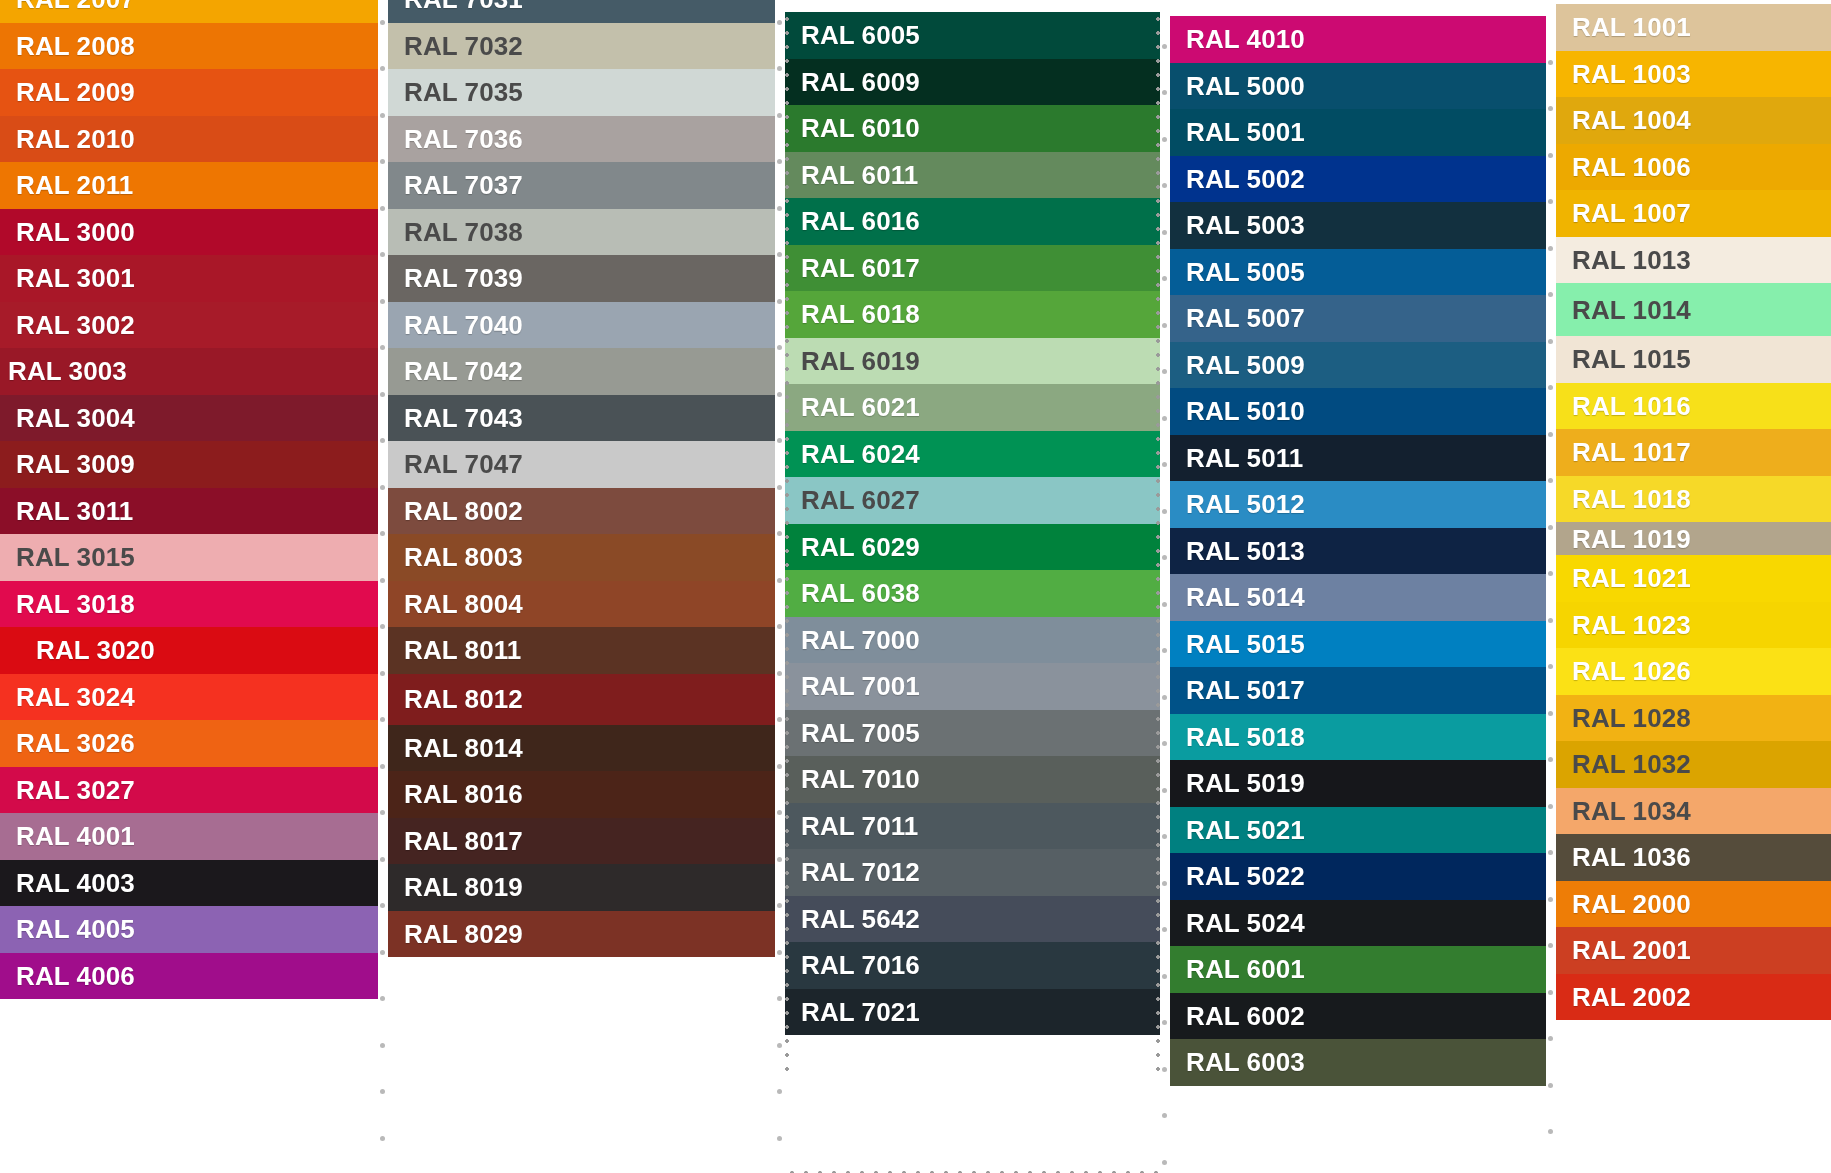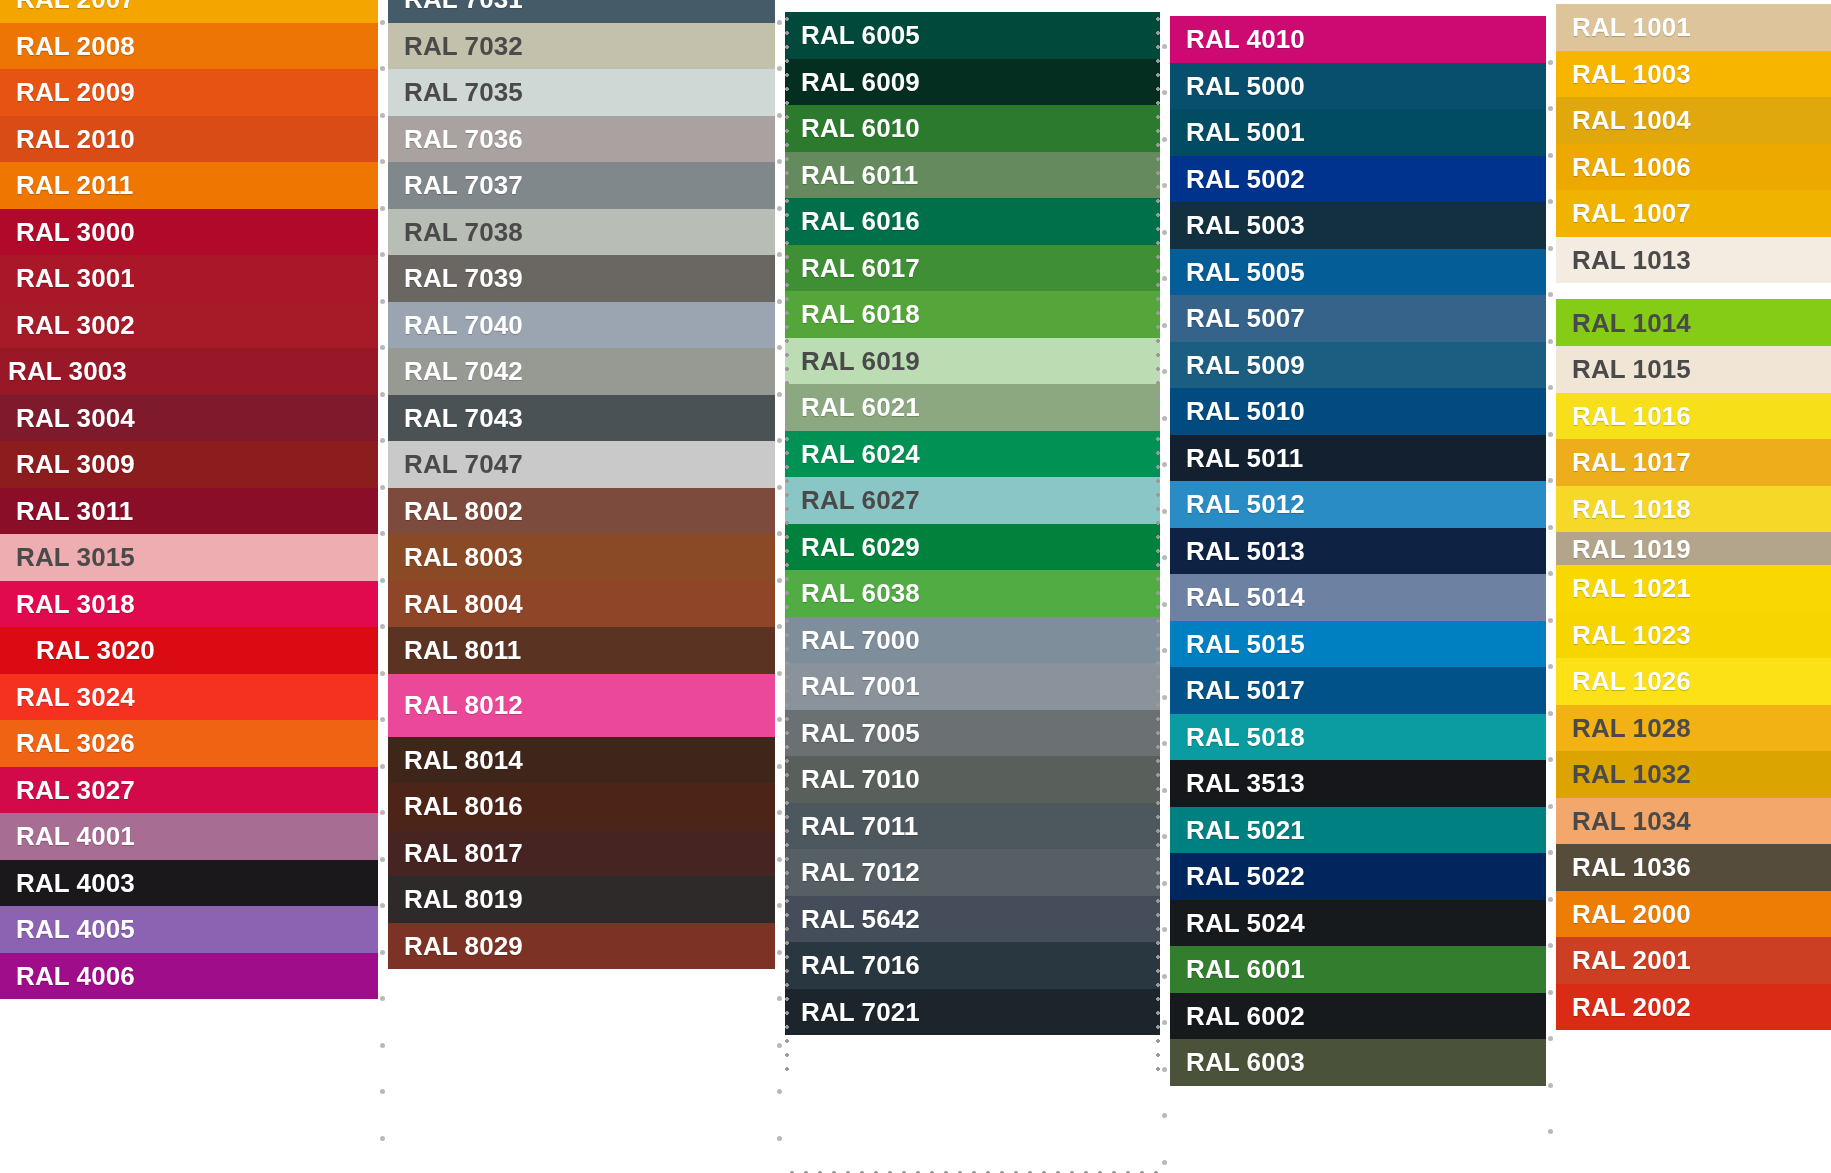--- a/index.html
+++ b/index.html
@@ -218,21 +218,21 @@
       </div>
       <div class="swatch-row" style="height: 46.5px; background: rgb(138, 74, 38);">
         <span class="swatch-label label-light">RAL 8003</span>
       </div>
       <div class="swatch-row" style="height: 46.5px; background: rgb(143, 69, 39);">
         <span class="swatch-label label-light">RAL 8004</span>
       </div>
       <div class="swatch-row" style="height: 46.5px; background: rgb(91, 51, 35);">
         <span class="swatch-label label-light">RAL 8011</span>
       </div>
-      <div class="swatch-row" style="height: 63px; background: #ec4899;">
+      <div class="swatch-row" style="height: 51px; background: #7f1d1d;">
         <span class="swatch-label label-light">RAL 8012</span>
       </div>
       <div class="swatch-row" style="height: 46.5px; background: rgb(63, 38, 27);">
         <span class="swatch-label label-light">RAL 8014</span>
       </div>
       <div class="swatch-row" style="height: 46.5px; background: rgb(76, 36, 24);">
         <span class="swatch-label label-light">RAL 8016</span>
       </div>
       <div class="swatch-row" style="height: 46.5px; background: rgb(69, 36, 33);">
         <span class="swatch-label label-light">RAL 8017</span>
@@ -358,21 +358,21 @@
       <div class="swatch-row" style="height: 46.5px; background: rgb(0, 128, 193);">
         <span class="swatch-label label-light">RAL 5015</span>
       </div>
       <div class="swatch-row" style="height: 46.5px; background: rgb(0, 82, 136);">
         <span class="swatch-label label-light">RAL 5017</span>
       </div>
       <div class="swatch-row" style="height: 46.5px; background: rgb(10, 156, 160);">
         <span class="swatch-label label-light">RAL 5018</span>
       </div>
       <div class="swatch-row" style="height: 46.5px; background: rgb(22, 23, 27);">
-        <span class="swatch-label label-light">RAL 3513</span>
+        <span class="swatch-label label-light">RAL 5019</span>
       </div>
       <div class="swatch-row" style="height: 46.5px; background: rgb(0, 128, 128);">
         <span class="swatch-label label-light">RAL 5021</span>
       </div>
       <div class="swatch-row" style="height: 46.5px; background: rgb(0, 39, 93);">
         <span class="swatch-label label-light">RAL 5022</span>
       </div>
       <div class="swatch-row" style="height: 46.5px; background: rgb(23, 26, 29);">
         <span class="swatch-label label-light">RAL 5024</span>
       </div>
@@ -398,21 +398,21 @@
       </div>
       <div class="swatch-row" style="height: 46.5px; background: rgb(237, 169, 0);">
         <span class="swatch-label label-light">RAL 1006</span>
       </div>
       <div class="swatch-row" style="height: 46.5px; background: rgb(240, 180, 0);">
         <span class="swatch-label label-light">RAL 1007</span>
       </div>
       <div class="swatch-row" style="height: 46.5px; background: rgb(244, 236, 224);">
         <span class="swatch-label label-dark">RAL 1013</span>
       </div>
-      <div class="swatch-row" style="height: 47px; background: #84cc16; margin-top: 16px;">
+      <div class="swatch-row" style="height: 53px; background: #86efac;">
         <span class="swatch-label label-dark">RAL 1014</span>
       </div>
       <div class="swatch-row" style="height: 46.5px; background: rgb(241, 229, 213);">
         <span class="swatch-label label-dark">RAL 1015</span>
       </div>
       <div class="swatch-row" style="height: 46.5px; background: rgb(247, 224, 25);">
         <span class="swatch-label label-light">RAL 1016</span>
       </div>
       <div class="swatch-row" style="height: 46.5px; background: rgb(238, 174, 28);">
         <span class="swatch-label label-light">RAL 1017</span>

